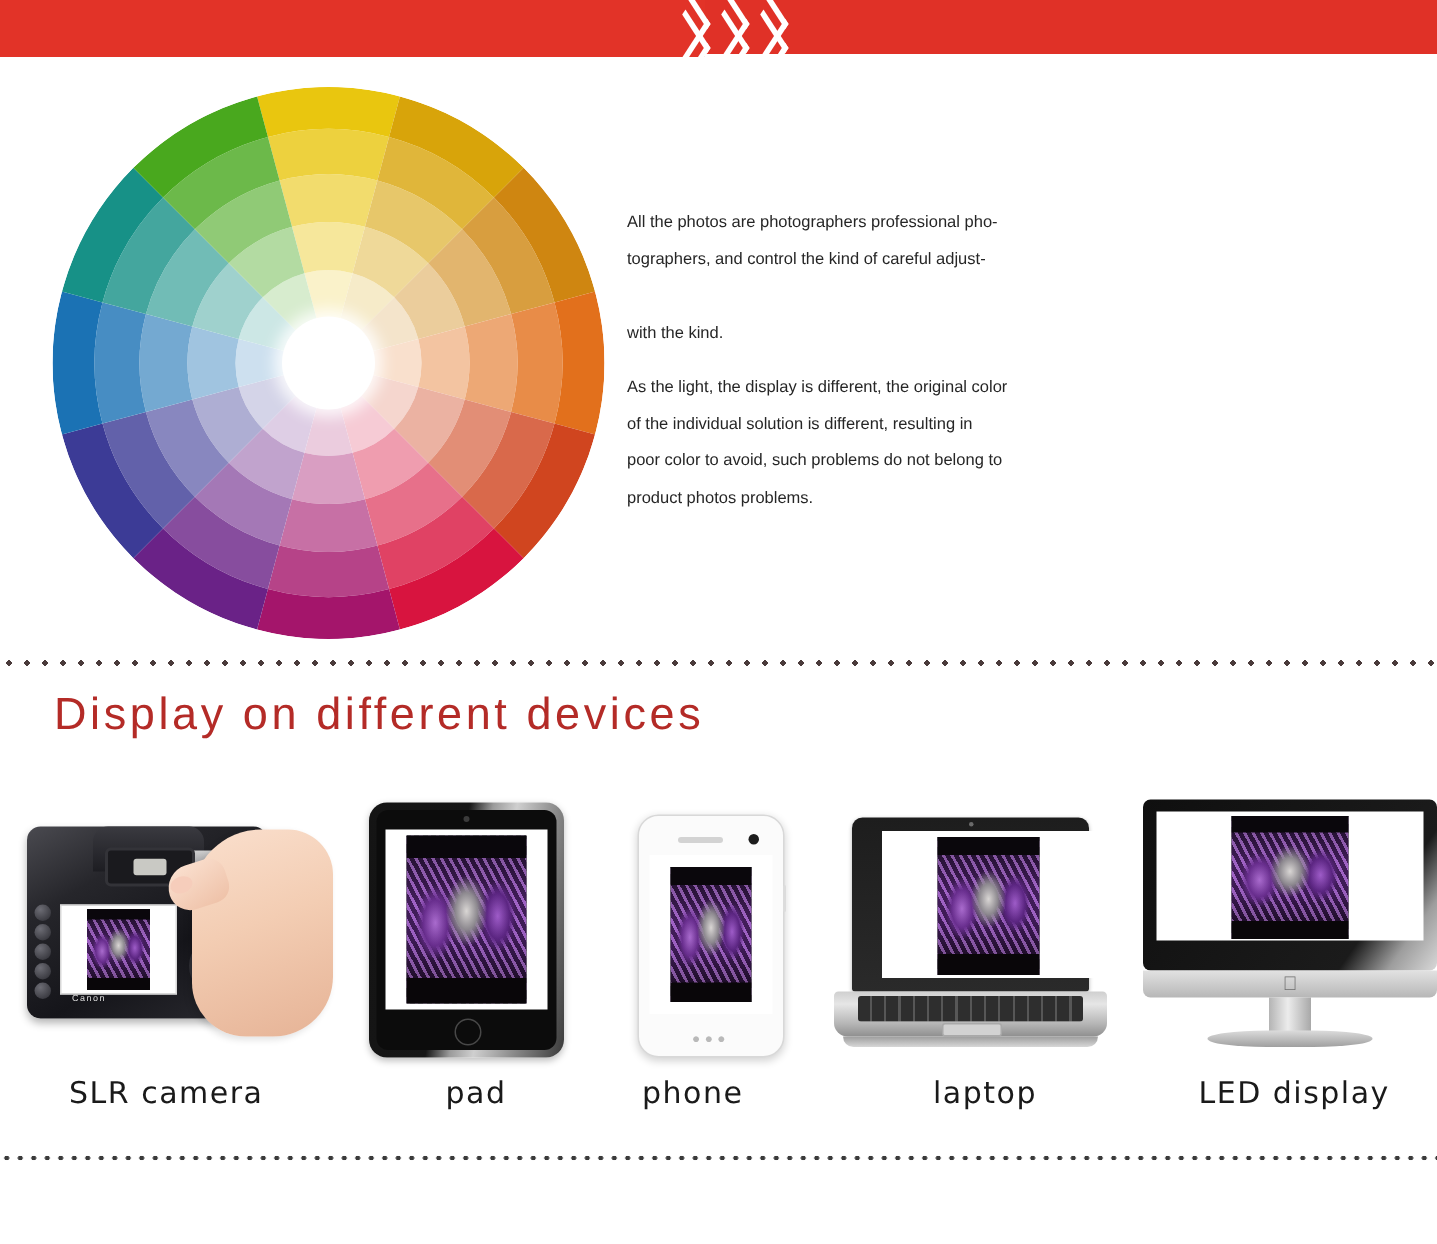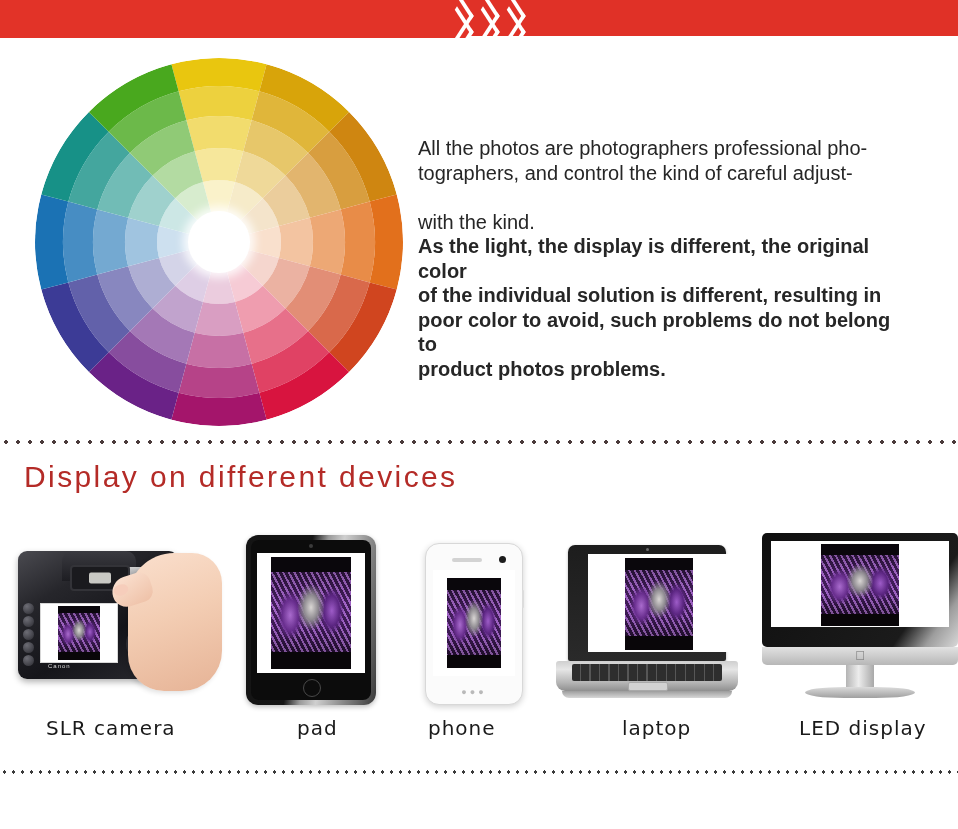--- a/index.html
+++ b/index.html
@@ -29,32 +29,32 @@
   .wheel-box{position:absolute;left:35px;top:58px;width:368px;height:368px;}
   .wheel{position:absolute;left:0;top:0;width:368px;height:368px;border-radius:50%;overflow:hidden;}
   .hub{position:absolute;left:50%;top:50%;transform:translate(-50%,-50%);
        width:62px;height:62px;border-radius:50%;background:#fff;
        box-shadow:0 0 10px 5px rgba(255,255,255,.85);}
 
   
   .txt-col{position:absolute;left:418px;top:136px;width:500px;}
   .ca-title{color:#bb2b26;font-size:28px;letter-spacing:2.2px;white-space:nowrap;
        margin:0 0 28px 4px;font-weight:400;}
-  .para{color:#262626;font-size:20px;line-height:24.5px;margin:0;width:482px;}
-  .para.p2{margin-top:0px;font-weight:bold;}
+  .para{color:#262626;font-size:11px;line-height:24.5px;margin:0;width:482px;}
+  .para.p2{margin-top:12px;}
 
   
   .dots{position:absolute;left:0;width:958px;height:4px;
      background-image:radial-gradient(circle,#3a3a3a 1.6px,rgba(255,255,255,0) 1.7px);
      background-size:12px 4px;background-repeat:repeat-x;}
   .dots.top{top:440px;background-image:radial-gradient(circle,#4a3b3b 1.7px,rgba(255,255,255,0) 1.8px);}
   .dots.bottom{top:770px;background-size:9px 4px;}
 
   
-  .sec-title{position:absolute;left:24px;top:460px;color:#b42b27;font-size:30px;
+  .sec-title{position:absolute;left:36px;top:460px;color:#b42b27;font-size:30px;
       letter-spacing:2.4px;white-space:nowrap;}
 
   .devrow{position:absolute;left:0;top:505px;width:958px;height:200px;}
   .dev{position:absolute;bottom:0;}
   .labels{position:absolute;left:0;top:716px;width:958px;height:36px;}
   .lab{position:absolute;color:#1a1a1a;font-size:20px;letter-spacing:1px;white-space:nowrap;
        font-family:"DejaVu Sans",sans-serif;margin-left:12px;}
 
   
   .fabric{position:relative;overflow:hidden;background:#0d0a0e;}

